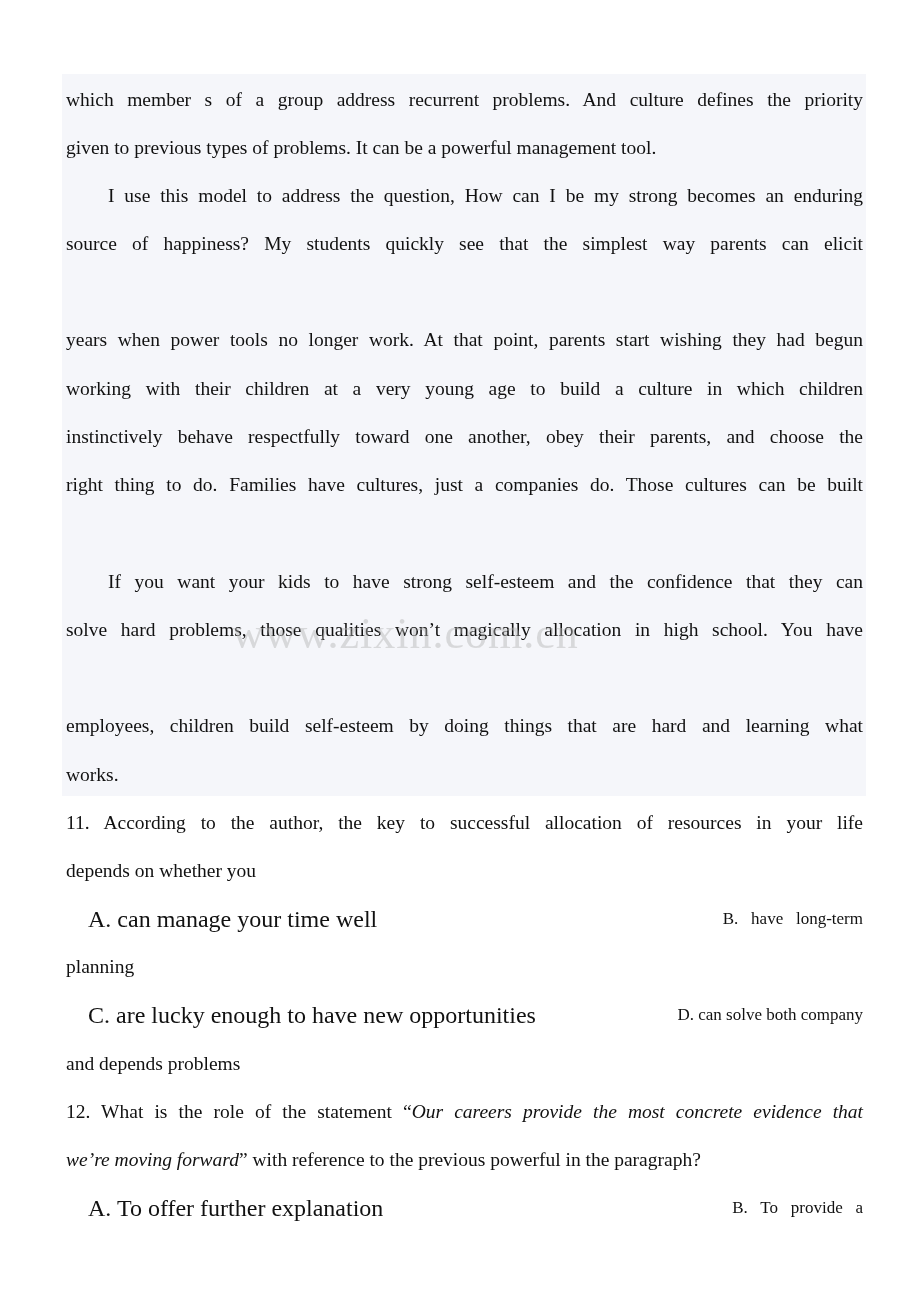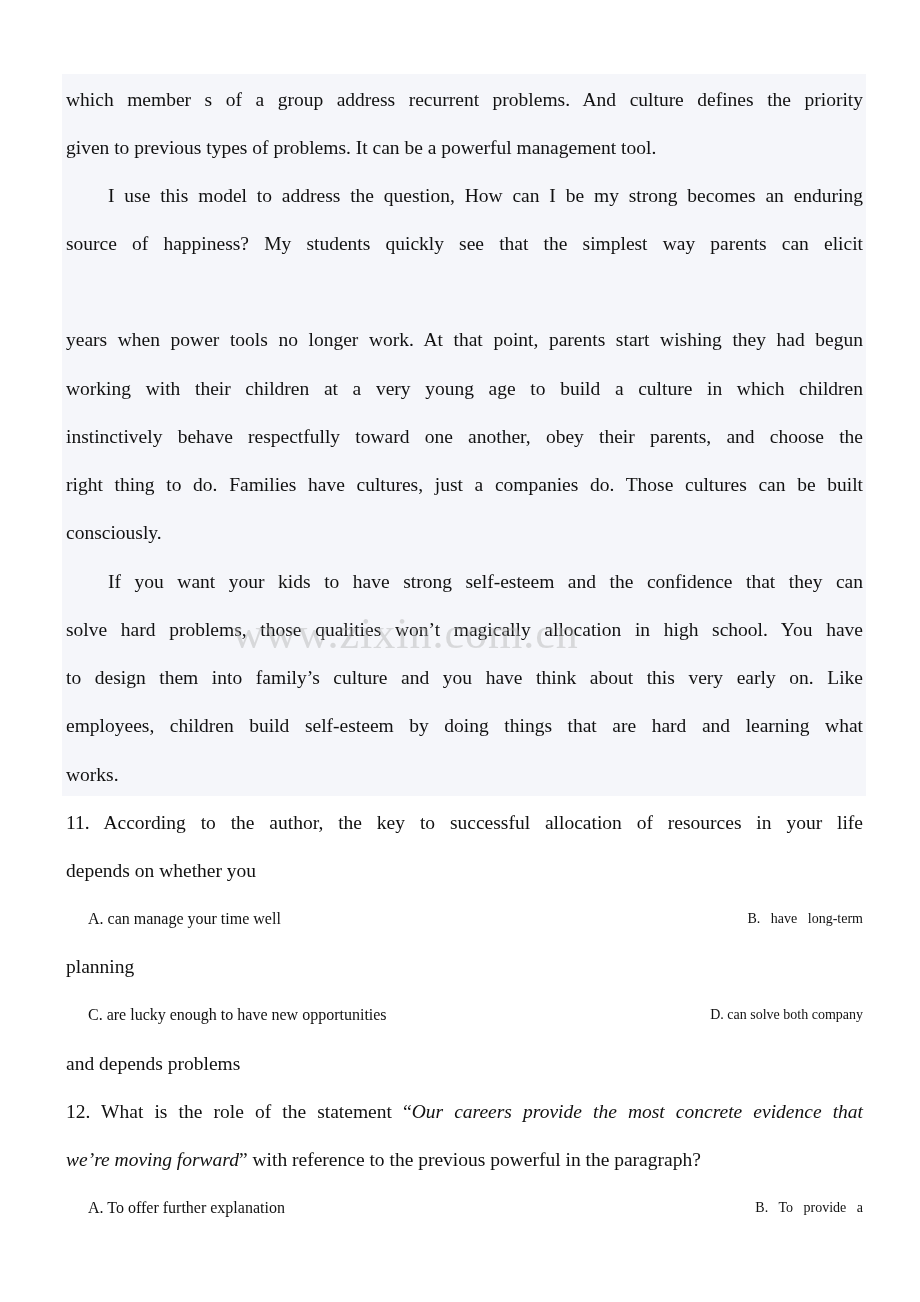--- a/index.html
+++ b/index.html
@@ -4,42 +4,40 @@
 <style>
   html, body { margin: 0; padding: 0; background: #ffffff; }
   body { width: 920px; height: 1302px; position: relative; overflow: hidden;
          font-family: "Liberation Serif", "DejaVu Serif", serif; color: #111; }
   .page { position: absolute; left: 0; top: 8px; width: 920px; height: 1302px; }
   .shade { position: absolute; left: 62px; top: 66px; width: 804px; height: 722px; background: #f5f6fa; }
   .line { position: absolute; left: 66px; width: 797px; font-size: 19.5px; line-height: 24px; white-space: nowrap; }
   .just { text-align: justify; text-align-last: justify; }
   .watermark { position: absolute; left: 232px; top: 600px; font-family: Liberation Serif, serif;
                font-size: 44px; color: rgba(180,180,180,0.45); letter-spacing: 1px; pointer-events: none; }
-  .opt-right { position: absolute; right: 57px; font-size: 14px; line-height: 24px; white-space: nowrap; }
-  .opt-left { position: absolute; left: 88px; font-size: 16px; line-height: 24px; white-space: nowrap; }
+  .opt-right { position: absolute; right: 57px; font-size: 17px; line-height: 24px; white-space: nowrap; }
+  .opt-left { position: absolute; left: 88px; font-size: 24px; line-height: 24px; white-space: nowrap; }
   .bi { font-weight: normal; font-style: italic; }
 </style>
 </head>
 <body>
 
 <div class="page">
   <div class="shade"></div>
 
   <div class="line just" style="top:80px">which member s of a group address recurrent problems. And culture defines the priority</div>
   <div class="line" style="top:128px">given to previous types of problems. It can be a powerful management tool.</div>
   <div class="line just" style="top:176px; left:108px; width:755px">I use this model to address the question, How can I be my strong becomes an enduring</div>
   <div class="line just" style="top:224px">source of happiness? My students quickly see that the simplest way parents can elicit</div>
   <div class="line just" style="top:320px">years when power tools no longer work. At that point, parents start wishing they had begun</div>
   <div class="line just" style="top:369px">working with their children at a very young age to build a culture in which children</div>
   <div class="line just" style="top:417px">instinctively behave respectfully toward one another, obey their parents, and choose the</div>
   <div class="line just" style="top:465px">right thing to do. Families have cultures, just a companies do. Those cultures can be built</div>
-  <div class="line" style="top:513px">consciously.</div>
   <div class="line just" style="top:562px; left:108px; width:755px">If you want your kids to have strong self-esteem and the confidence that they can</div>
   <div class="line just" style="top:610px">solve hard problems, those qualities won’t magically allocation in high school. You have</div>
-  <div class="line just" style="top:658px">to design them into family’s culture and you have think about this very early on. Like</div>
   <div class="line just" style="top:706px">employees, children build self-esteem by doing things that are hard and learning what</div>
   <div class="line" style="top:755px">works.</div>
 
   <div class="watermark">www.zixin.com.cn</div>
 
   <div class="line just" style="top:803px">11. According to the author, the key to successful allocation of resources in your life</div>
   <div class="line" style="top:851px">depends on whether you</div>
   <div class="opt-left" style="top:899px">A. can manage your time well</div>
   <div class="opt-right" style="top:899px; white-space:pre">B.   have   long-term</div>
   <div class="line" style="top:947px">planning</div>

